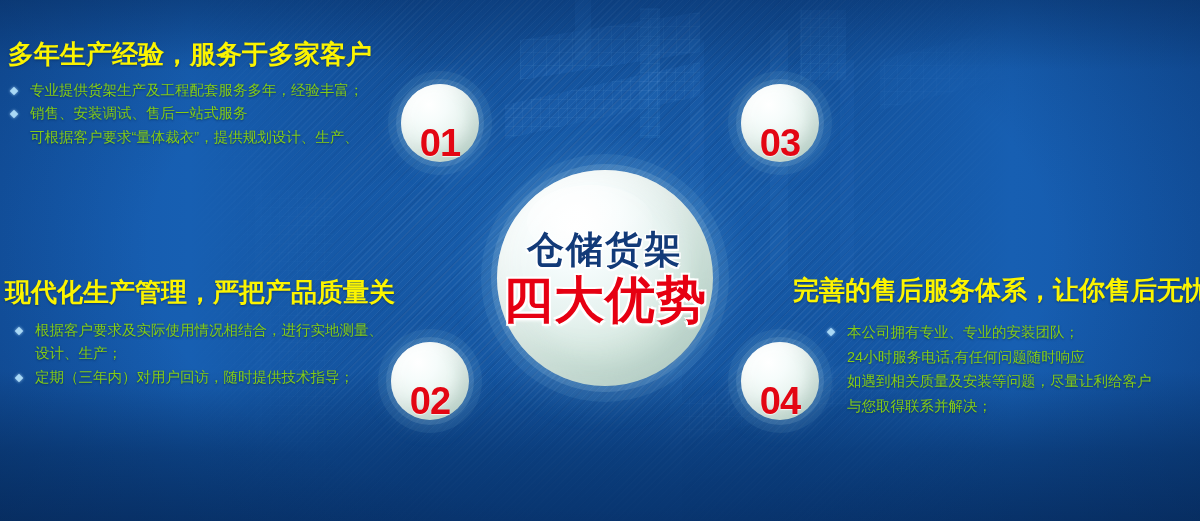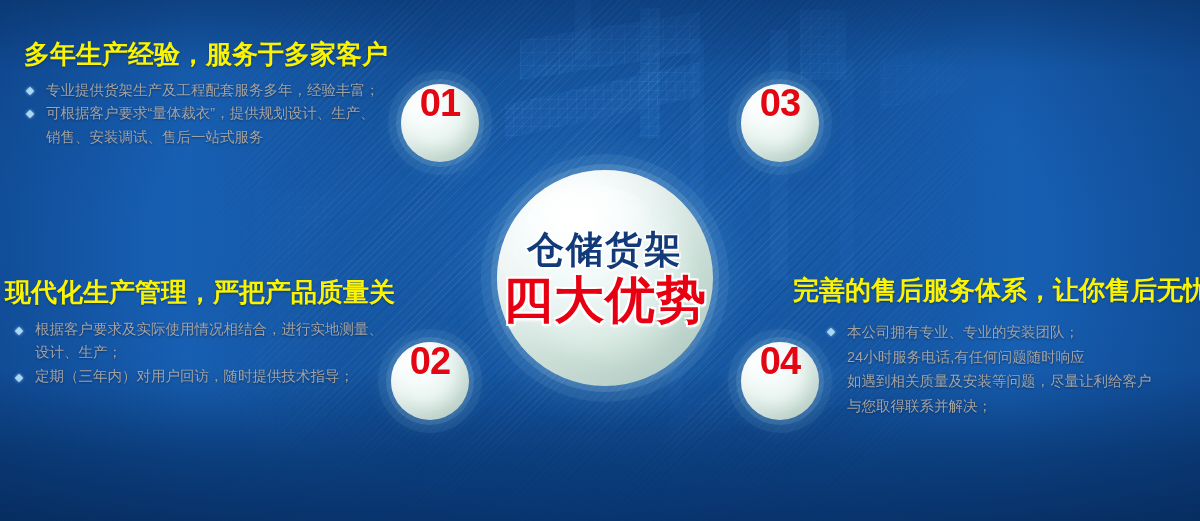--- a/index.html
+++ b/index.html
@@ -148,21 +148,21 @@
     border-radius: 50%;
     background:
       radial-gradient(circle at 35% 26%, #ffffff 0%, #f6fcfb 24%, #e9f4f0 48%, #dbe9e2 68%, #c9ded4 86%, #b4d0c4 100%);
     box-shadow:
       0 0 0 5px rgba(185,222,235,0.14),
       0 0 0 13px rgba(140,195,225,0.09),
       0 0 24px 6px rgba(130,195,235,0.16),
       inset -6px -8px 16px rgba(80,130,120,0.20),
       inset 5px 6px 14px rgba(255,255,255,0.8);
     display: flex;
-    align-items: flex-start;
+    align-items: flex-end;
     justify-content: center;
   }
   .badge-num {
     font-size: 38px;
     font-weight: bold;
     color: #e30613;
     letter-spacing: -1px;
     line-height: 1;
     text-shadow: 0 1px 1px rgba(255,255,255,0.7);
   }
@@ -182,47 +182,47 @@
     text-shadow: 0 1px 2px rgba(6,40,90,0.65);
   }
   .bullets {
     margin: 0;
     padding: 0;
     list-style: none;
   }
   .bullet {
     position: relative;
     padding-left: 22px;
-    color: #a3a3a3;
+    color: #84cc16;
     font-size: 14.5px;
     line-height: 1.62;
     text-shadow: 0 1px 2px rgba(6,38,86,0.7);
   }
   .bullet::before {
     content: "";
     position: absolute;
     left: 3px;
     top: 9px;
     width: 6px;
     height: 6px;
     background: #a9d8f5;
     transform: rotate(45deg);
     box-shadow: 0 0 3px rgba(180,225,255,0.8);
   }
   .bullet .sub-line { display: block; }
 
   
-  #block-01 { left: 8px;  top: 40px;  width: 392px; margin-left: 16px; }
+  #block-01 { left: 8px;  top: 40px;  width: 392px; }
   #block-01 .block-heading { margin-bottom: 10px; }
   #block-03 { left: 796px; top: 36px;  width: 396px; }
   #block-03 .block-heading { margin-bottom: 11px; }
   #block-03 .bullets { padding-left: 32px; }
   #block-02 { left: 5px;  top: 278px; width: 396px; }
   #block-02 .block-heading { margin-bottom: 12px; }
-  #block-02 .bullets { padding-left: 8px; font-family: Liberation Mono, monospace; }
+  #block-02 .bullets { padding-left: 8px; }
   #block-04 { left: 793px; top: 276px; width: 404px; }
   #block-04 .block-heading { margin-bottom: 14px; text-align: right; }
   #block-04 .bullets { padding-left: 32px; }
   #block-04 .bullet { line-height: 1.72; margin-top: 15px; }
 </style>
 </head>
 <body>
 
 <div id="stage">
 
@@ -324,22 +324,22 @@
     <span class="badge-num">04</span>
   </div>
 
   <div class="block" id="block-01">
     <div class="block-heading">多年生产经验，服务于多家客户</div>
     <ul class="bullets">
         <li class="bullet">
           <span class="sub-line">专业提供货架生产及工程配套服务多年，经验丰富；</span>
         </li>
         <li class="bullet">
+          <span class="sub-line">销售、安装调试、售后一站式服务</span>
           <span class="sub-line">可根据客户要求“量体裁衣”，提供规划设计、生产、</span>
-          <span class="sub-line">销售、安装调试、售后一站式服务</span>
         </li>
       </ul>
   </div>
 
 
   <div class="block" id="block-02">
     <div class="block-heading">现代化生产管理，严把产品质量关</div>
     <ul class="bullets">
         <li class="bullet">
           <span class="sub-line">根据客户要求及实际使用情况相结合，进行实地测量、</span>

